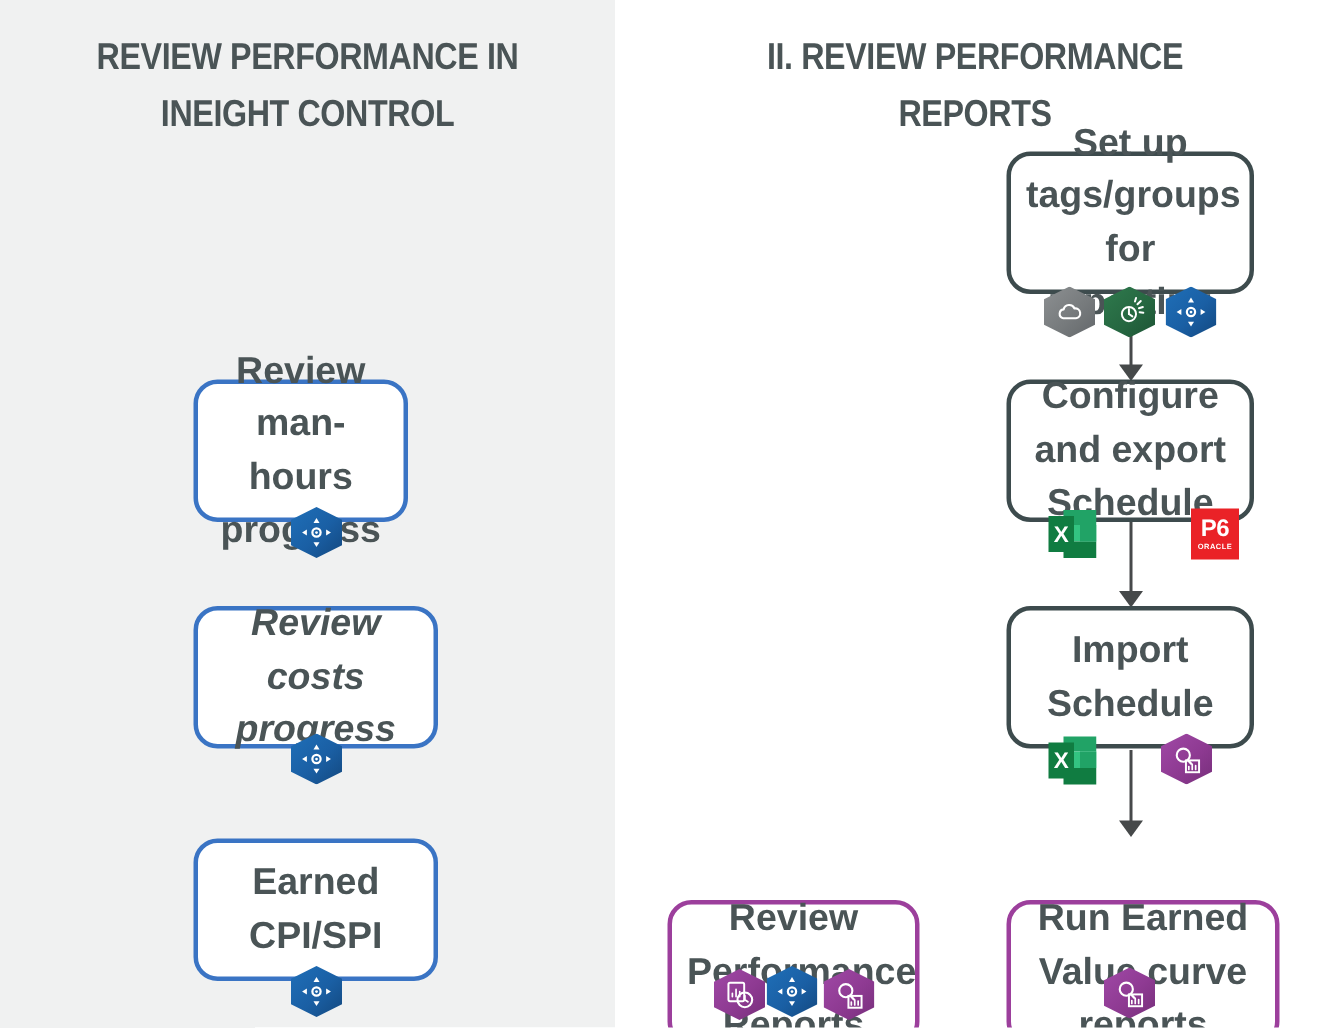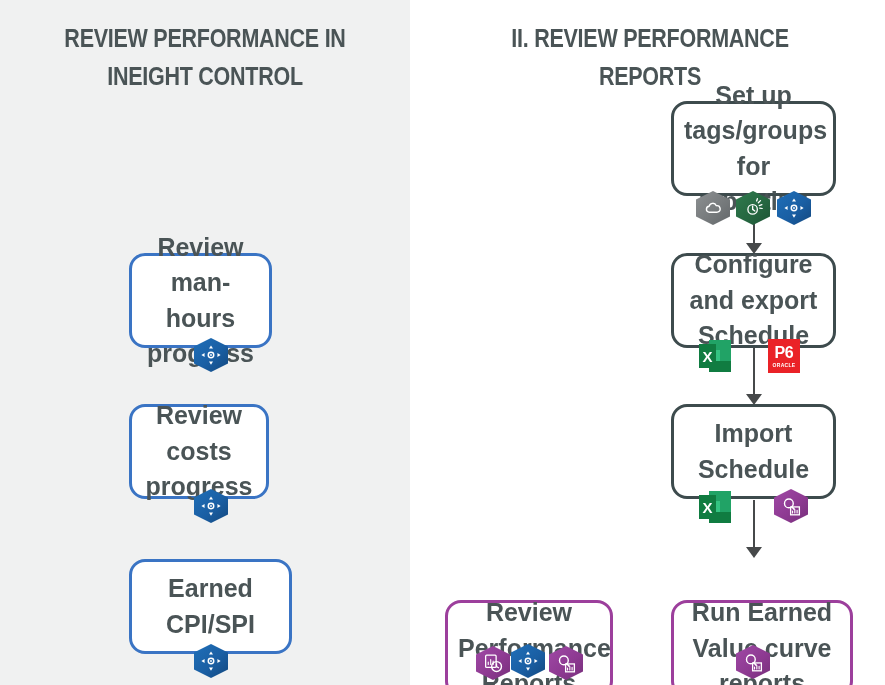--- a/index.html
+++ b/index.html
@@ -177,21 +177,21 @@
     <svg width="22" height="22" viewBox="0 0 24 24" aria-hidden="true">
       <circle cx="12" cy="12" r="3" fill="none" stroke="#ffffff" stroke-width="1.6"></circle>
       <circle cx="12" cy="12" r="1" fill="#ffffff"></circle>
       <path d="M12 1.5 L14.2 5 L9.8 5 Z" fill="#ffffff"></path>
       <path d="M12 22.5 L9.8 19 L14.2 19 Z" fill="#ffffff"></path>
       <path d="M1.5 12 L5 9.8 L5 14.2 Z" fill="#ffffff"></path>
       <path d="M22.5 12 L19 14.2 L19 9.8 Z" fill="#ffffff"></path>
     </svg>
   </div>
 
-  <div class="node blue" style="left:129px; top:404px; width:140px; height:95px;">
+  <div class="node blue" style="left:129px; top:404px; width:163px; height:95px;font-style:italic;">
     <span class="node-label">Review costs progress</span>
   </div>
   <div class="hex blue-hex" style="left:194px; top:489px;">
     <svg width="22" height="22" viewBox="0 0 24 24" aria-hidden="true">
       <circle cx="12" cy="12" r="3" fill="none" stroke="#ffffff" stroke-width="1.6"></circle>
       <circle cx="12" cy="12" r="1" fill="#ffffff"></circle>
       <path d="M12 1.5 L14.2 5 L9.8 5 Z" fill="#ffffff"></path>
       <path d="M12 22.5 L9.8 19 L14.2 19 Z" fill="#ffffff"></path>
       <path d="M1.5 12 L5 9.8 L5 14.2 Z" fill="#ffffff"></path>
       <path d="M22.5 12 L19 14.2 L19 9.8 Z" fill="#ffffff"></path>
@@ -247,21 +247,21 @@
   </div>
   <div class="appicon" style="left:699px; top:339px;">
     <svg width="32" height="34" viewBox="0 0 32 34" aria-hidden="true">
       <rect x="10" y="1" width="22" height="10" fill="#21a366"></rect>
       <rect x="10" y="11" width="22" height="11" fill="#33c481"></rect>
       <rect x="10" y="22" width="22" height="11" fill="#107c41"></rect>
       <rect x="21" y="11" width="11" height="11" fill="#21a366"></rect>
     </svg>
     <div class="excel-x">X</div>
   </div>
-  <div class="appicon" style="left:768px; top:339px;padding-left:44px;">
+  <div class="appicon" style="left:794px; top:339px;padding-left:44px;">
     <div class="p6-box">
       <div class="p6-main">P6</div>
       <div class="p6-sub">ORACLE</div>
     </div>
   </div>
 
   <div class="node dark" style="left:671px; top:404px; width:165px; height:95px;justify-content:flex-end;">
     <span class="node-label">Import Schedule</span>
   </div>
   <div class="appicon" style="left:699px; top:490px;">

